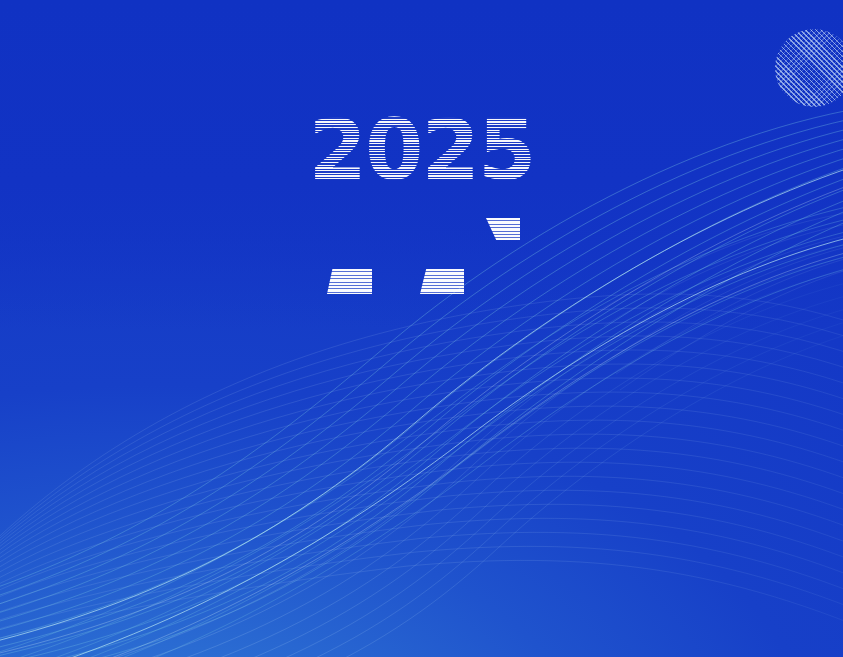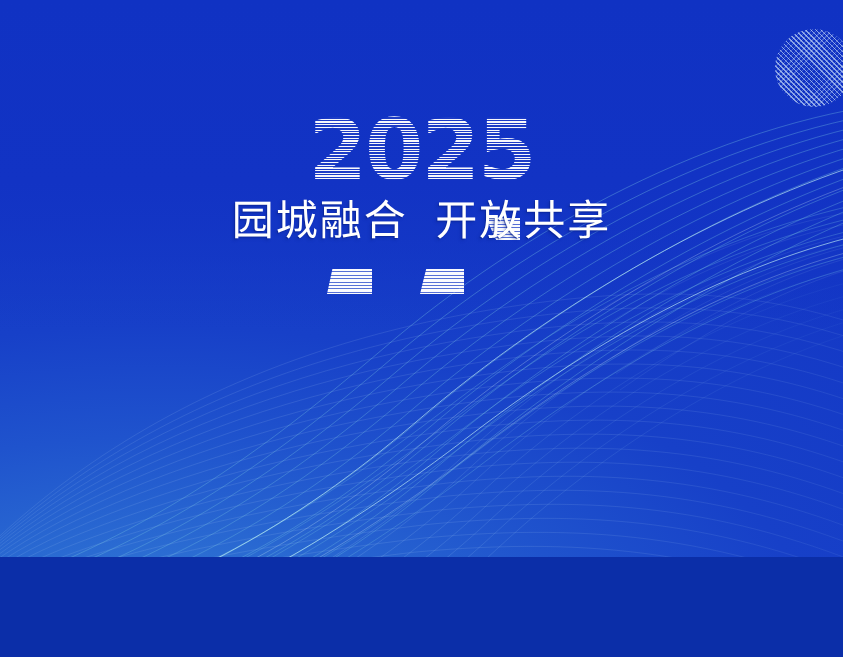--- a/index.html
+++ b/index.html
@@ -6,21 +6,21 @@
   html, body {
     margin: 0;
     padding: 0;
     background: #0b2ea8;
   }
   * { box-sizing: border-box; }
 
   .poster {
     position: relative;
     width: 843px;
-    height: 557px;
+    height: 657px;
     overflow: hidden;
     background: #1438c6;
     font-family: "Liberation Sans", "DejaVu Sans", sans-serif;
     user-select: none;
   }
 
   
   .bg-base {
     position: absolute;
     inset: 0;
@@ -290,17 +290,16 @@
 
   <div class="content">
 
     <div class="year-wrap">
       <div class="year">2025</div>
       <span class="slab slab-a"></span>
       <span class="slab slab-b"></span>
       <span class="slab slab-c"></span>
     </div>
 
-    <div class="headline">园城融合  开放共享</div>
 
 
   </div>
 </div>
 
 </body></html>

